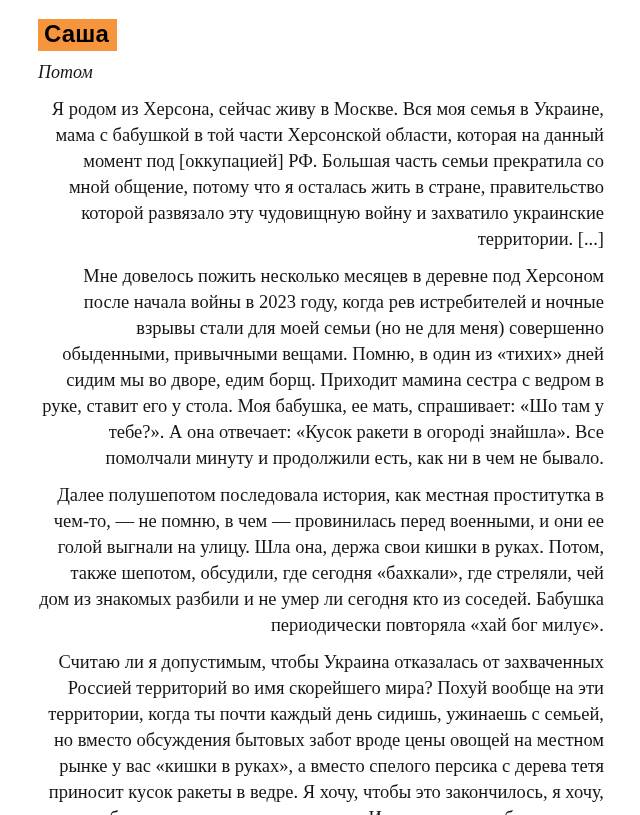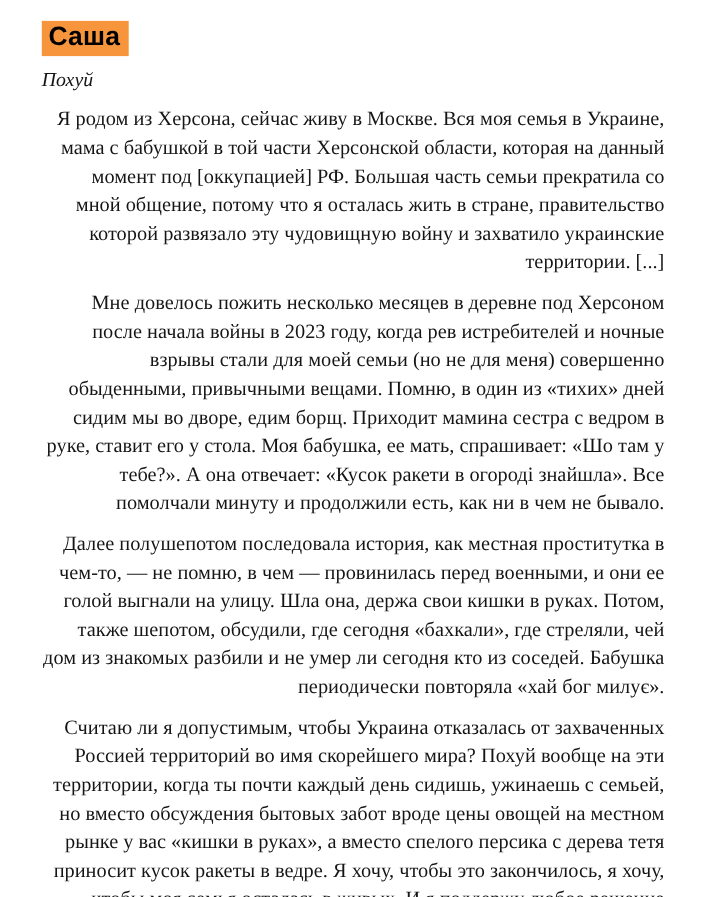--- a/index.html
+++ b/index.html
@@ -50,21 +50,21 @@
   .article-body p:last-child {
     margin-bottom: 0;
   }
 </style>
 </head>
 <body style="color: rgb(21, 21, 21); background: rgb(255, 255, 255);">
 
 <main class="page">
   <h1 class="title"><span class="highlight" style="background: rgb(247, 149, 61);">Саша</span></h1>
 
-  <p class="subtitle">Похуй</p>
+  <p class="subtitle">Потом</p>
 
   <div class="article-body">
       <p>Я родом из Херсона, сейчас живу в Москве. Вся моя семья в Украине, мама с бабушкой в той части Херсонской области, которая на данный момент под [оккупацией] РФ. Большая часть семьи прекратила со мной общение, потому что я осталась жить в стране, правительство которой развязало эту чудовищную войну и захватило украинские территории. [...]</p>
       <p>Мне довелось пожить несколько месяцев в деревне под Херсоном после начала войны в 2023 году, когда рев истребителей и ночные взрывы стали для моей семьи (но не для меня) совершенно обыденными, привычными вещами. Помню, в один из «тихих» дней сидим мы во дворе, едим борщ. Приходит мамина сестра с ведром в руке, ставит его у стола. Моя бабушка, ее мать, спрашивает: «Шо там у тебе?». А она отвечает: «Кусок ракети в огороді знайшла». Все помолчали минуту и продолжили есть, как ни в чем не бывало.</p>
       <p>Далее полушепотом последовала история, как местная проститутка в чем-то, — не помню, в чем — провинилась перед военными, и они ее голой выгнали на улицу. Шла она, держа свои кишки в руках. Потом, также шепотом, обсудили, где сегодня «бахкали», где стреляли, чей дом из знакомых разбили и не умер ли сегодня кто из соседей. Бабушка периодически повторяла «хай бог милує».</p>
       <p>Считаю ли я допустимым, чтобы Украина отказалась от захваченных Россией территорий во имя скорейшего мира? Похуй вообще на эти территории, когда ты почти каждый день сидишь, ужинаешь с семьей, но вместо обсуждения бытовых забот вроде цены овощей на местном рынке у вас «кишки в руках», а вместо спелого персика с дерева тетя приносит кусок ракеты в ведре. Я хочу, чтобы это закончилось, я хочу, чтобы моя семья осталась в живых. И я поддержу любое решение властей, которое приведет к прекращению огня и возвращению к нормальной, спокойной, обычной жизни.</p>
     </div>
 </main>
 
 </body></html>

